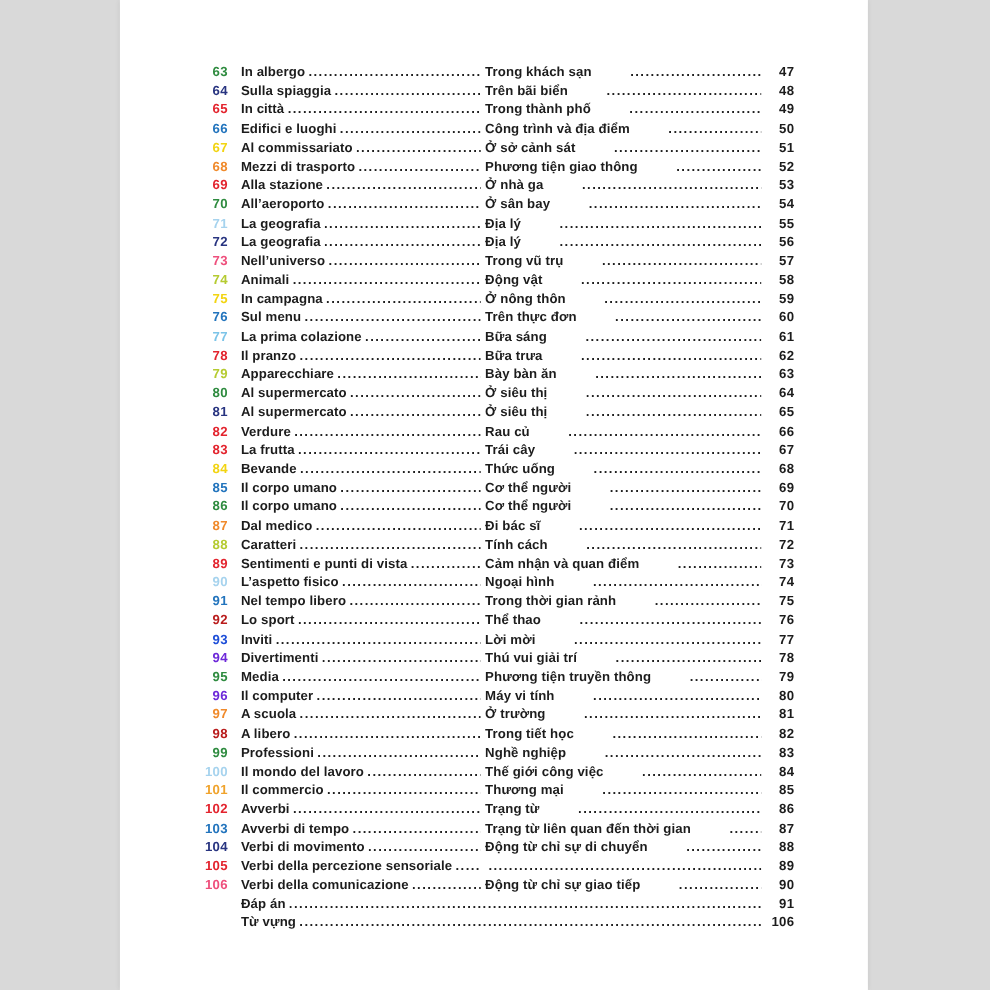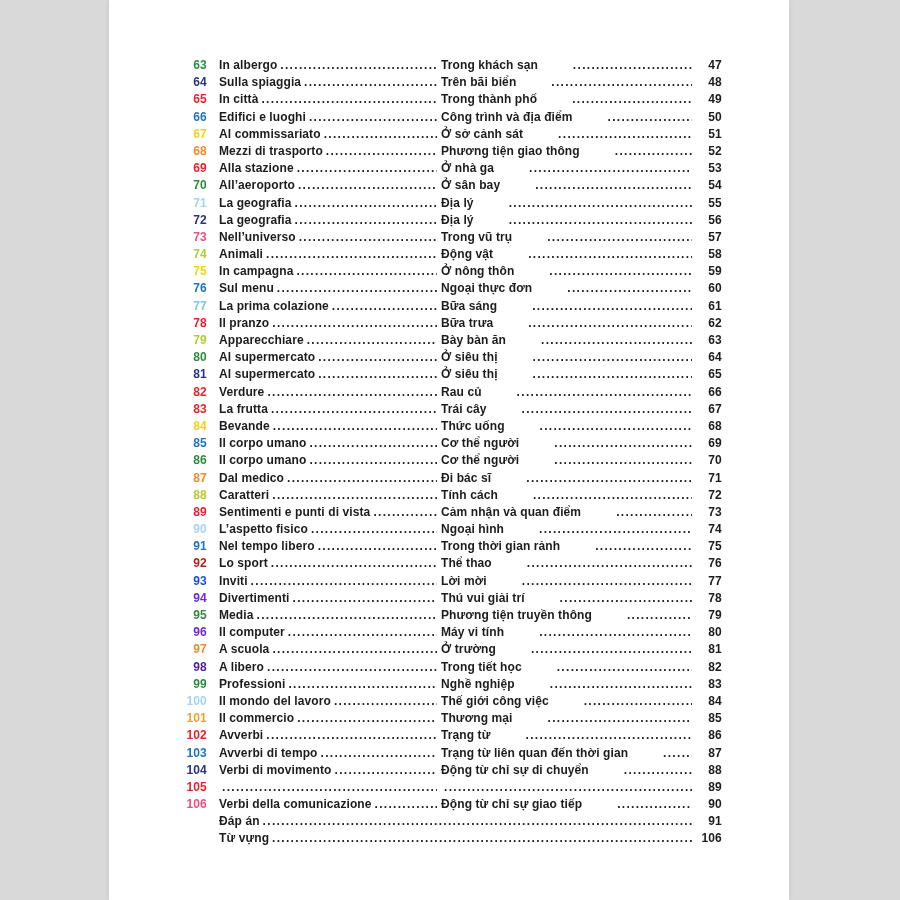--- a/index.html
+++ b/index.html
@@ -246,21 +246,21 @@
         <span class="pg">59</span>
       </div>
       <div class="row">
         <span class="num" style="color: rgb(34, 116, 189);">76</span>
         <span class="gap"></span>
         <span class="cell it">
           <span class="t">Sul menu</span>
           <span class="leader">............................................................................................................................................................................................................................</span>
         </span>
         <span class="cell vi">
-          <span class="t">Ngoại thực đơn</span>
+          <span class="t">Trên thực đơn</span>
           <span class="leader">............................................................................................................................................................................................................................</span>
         </span>
         <span class="pg">60</span>
       </div>
       <div class="row">
         <span class="num" style="color: rgb(124, 196, 232);">77</span>
         <span class="gap"></span>
         <span class="cell it">
           <span class="t">La prima colazione</span>
           <span class="leader">............................................................................................................................................................................................................................</span>
@@ -525,21 +525,21 @@
           <span class="t">A scuola</span>
           <span class="leader">............................................................................................................................................................................................................................</span>
         </span>
         <span class="cell vi">
           <span class="t">Ở trường</span>
           <span class="leader">............................................................................................................................................................................................................................</span>
         </span>
         <span class="pg">81</span>
       </div>
       <div class="row">
-        <span class="num" style="color: #4c1d95;">98</span>
+        <span class="num" style="color: #b91c1c;">98</span>
         <span class="gap"></span>
         <span class="cell it">
           <span class="t">A libero</span>
           <span class="leader">............................................................................................................................................................................................................................</span>
         </span>
         <span class="cell vi">
           <span class="t">Trong tiết học</span>
           <span class="leader">............................................................................................................................................................................................................................</span>
         </span>
         <span class="pg">82</span>
@@ -619,20 +619,21 @@
         <span class="cell vi">
           <span class="t">Động từ chỉ sự di chuyển</span>
           <span class="leader">............................................................................................................................................................................................................................</span>
         </span>
         <span class="pg">88</span>
       </div>
       <div class="row">
         <span class="num" style="color: rgb(227, 36, 46);">105</span>
         <span class="gap"></span>
         <span class="cell it">
+          <span class="t">Verbi della percezione sensoriale</span>
           <span class="leader">............................................................................................................................................................................................................................</span>
         </span>
         <span class="cell vi">
           <span class="leader">............................................................................................................................................................................................................................</span>
         </span>
         <span class="pg">89</span>
       </div>
       <div class="row">
         <span class="num" style="color: rgb(238, 79, 124);">106</span>
         <span class="gap"></span>

